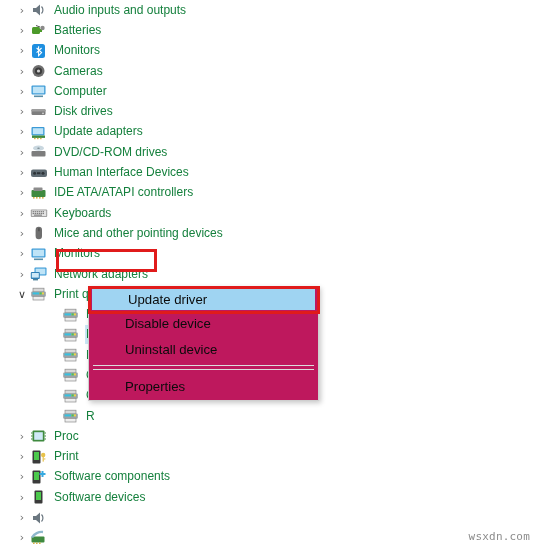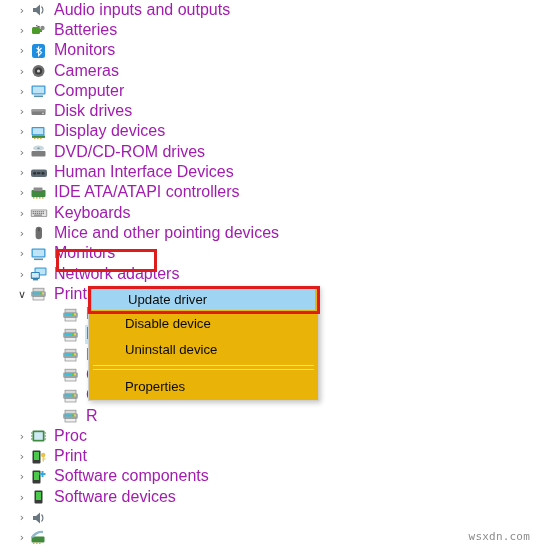--- a/index.html
+++ b/index.html
@@ -52,22 +52,22 @@
   .ico {
     width: 18px;
     min-width: 18px;
     height: 16px;
     margin-right: 5px;
     position: relative;
     display: inline-block;
   }
   .ico svg { display: block; }
   .row-label {
-    font-size: 16px;
-    color: #a21caf;
+    font-size: 12px;
+    color: #15803d;
     line-height: 16px;
     padding: 1px 2px 2px 1px;
   }
 
   
   .lvl0 { padding-left: 14px; }
   .lvl1 { padding-left: 46px; }
 
   
   .red-box {
@@ -89,21 +89,21 @@
     width: 232px;
     height: 28px;
   }
 
   
   #context-menu {
     position: absolute;
     left: 88px;
     top: 286px;
     width: 231px;
-    background: #eab308;
+    background: #be185d;
     border: 1px solid #cfcfcf;
     box-sizing: border-box;
     box-shadow: 2px 2px 5px rgba(0,0,0,0.22);
     z-index: 30;
     padding: 1px 0 1px 0;
   }
   .menu-item {
     height: 26px;
     display: flex;
     align-items: center;
@@ -211,21 +211,21 @@
       <span class="ico">
         <svg width="18" height="16" viewBox="0 0 18 16">
           <rect x="1.5" y="3" width="13" height="8.5" rx="1" fill="#3b9ad6"></rect>
           <rect x="2.8" y="4.2" width="10.4" height="6" fill="#bfe4f7"></rect>
           <rect x="2" y="11.5" width="13" height="2.4" fill="#3f8a3f"></rect>
           <rect x="4" y="13.9" width="1.6" height="1.3" fill="#d8b24a"></rect>
           <rect x="7" y="13.9" width="1.6" height="1.3" fill="#d8b24a"></rect>
           <rect x="10" y="13.9" width="1.6" height="1.3" fill="#d8b24a"></rect>
         </svg>
       </span>
-      <span class="row-label">Display devices</span>
+      <span class="row-label">Update adapters</span>
     </div>
     <div class="tree-row lvl0">
       <span class="chevron">›</span>
       <span class="ico">
         <svg width="18" height="16" viewBox="0 0 18 16">
           <rect x="1.5" y="7" width="14" height="5.5" rx="1" fill="#7d7d7d"></rect>
           <ellipse cx="8.5" cy="4.2" rx="5.4" ry="2.6" fill="#c9d7df"></ellipse>
           <ellipse cx="8.5" cy="4.2" rx="1.3" ry="0.7" fill="#7d8d95"></ellipse>
         </svg>
       </span>

